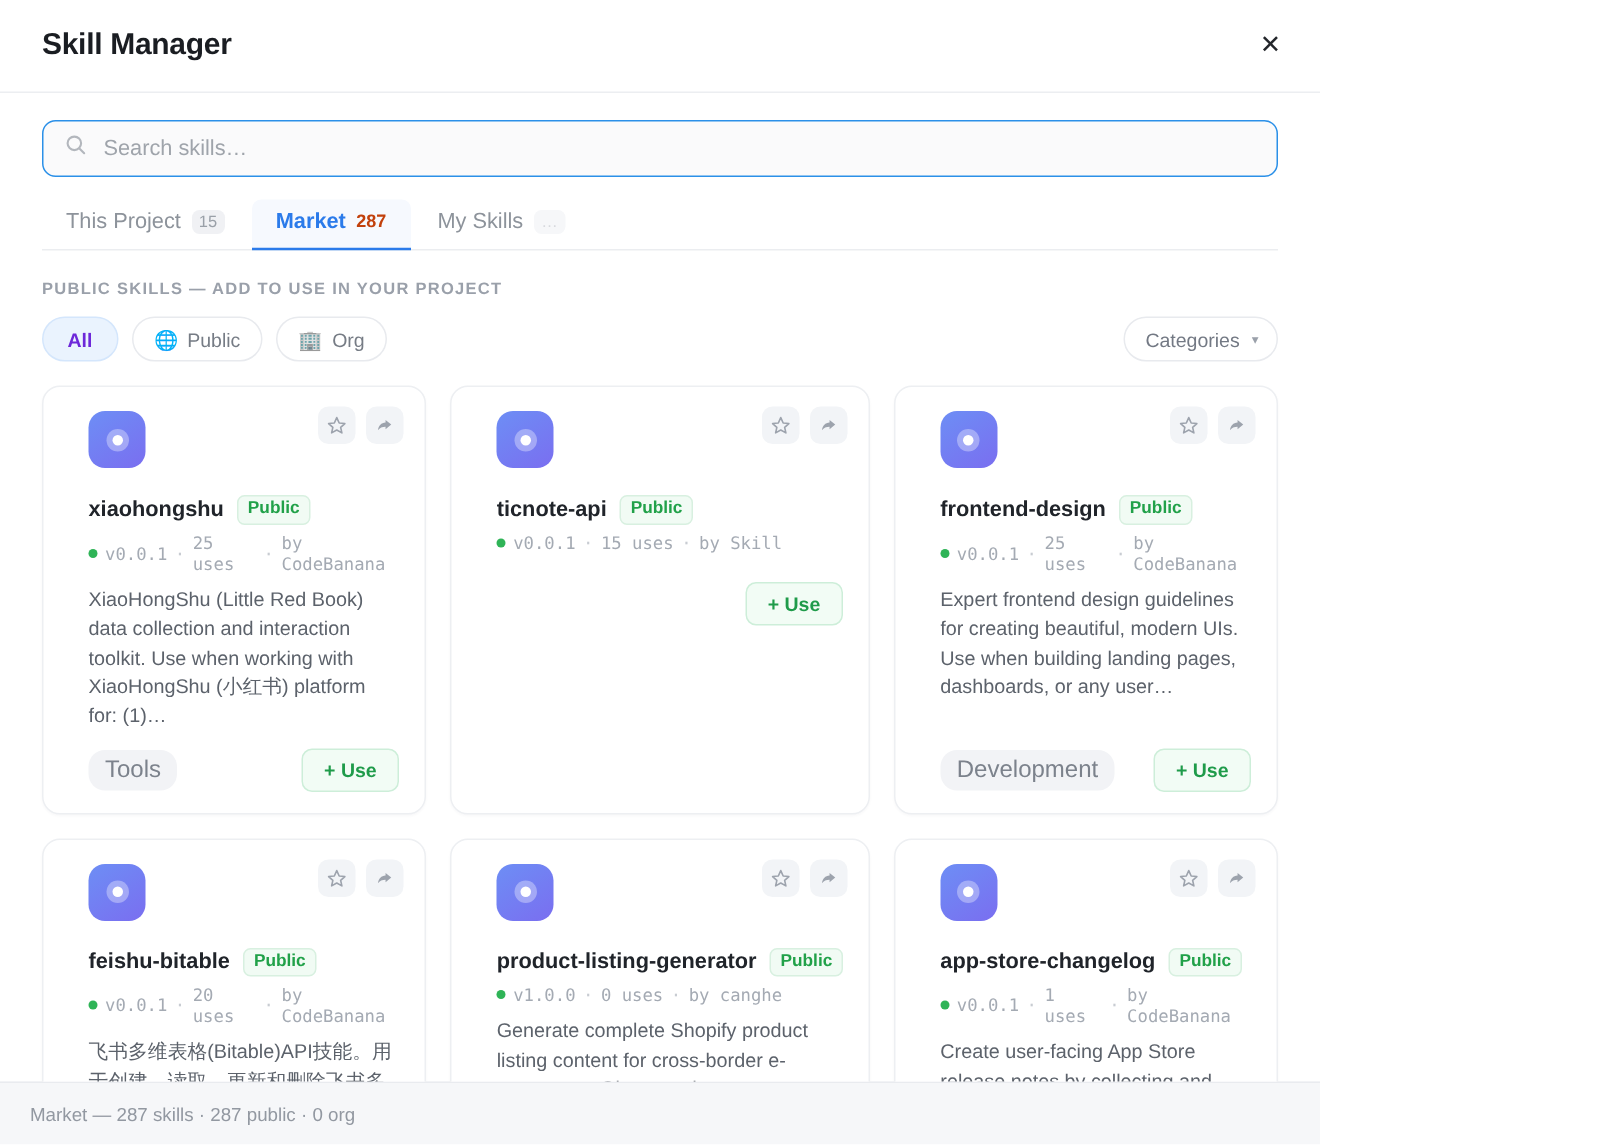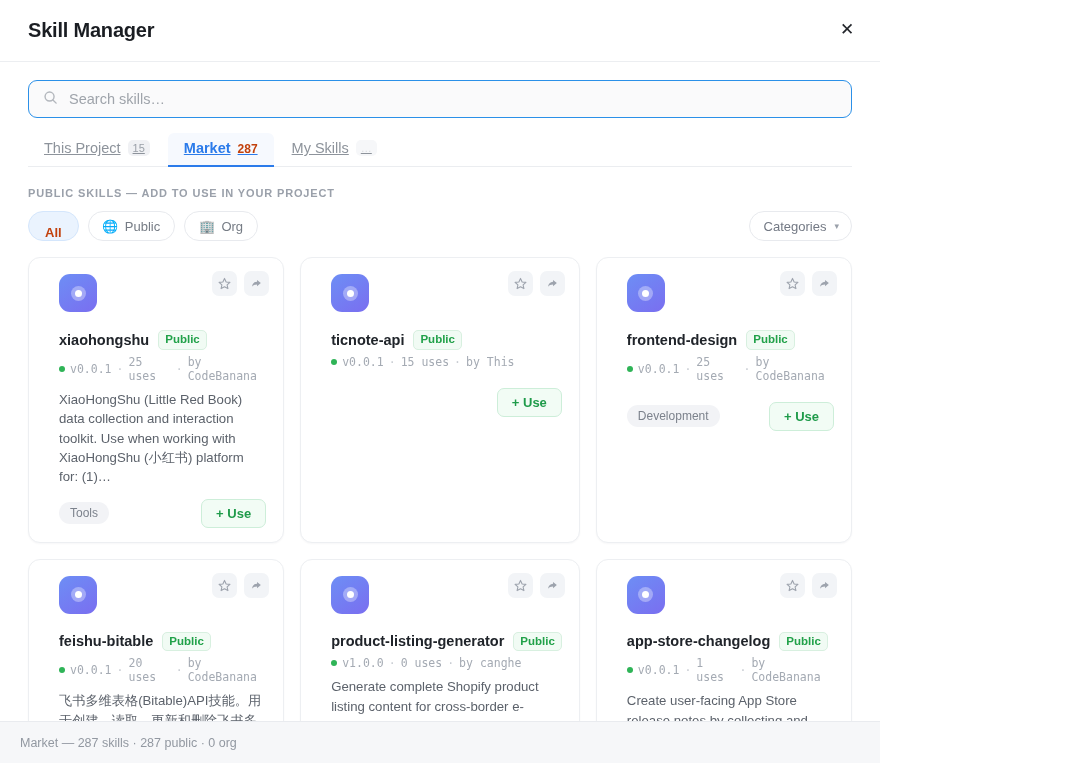--- a/index.html
+++ b/index.html
@@ -69,31 +69,30 @@
 
   
   .tabs {
     margin: 14px 28px 0 28px;
     display: flex;
     align-items: flex-end;
     border-bottom: 1px solid #ebedf0;
     gap: 2px;
   }
   .tab {
-    display: flex; align-items: flex-end; gap: 7px;
+    display: flex; align-items: flex-start; gap: 7px;
     padding: 7px 16px 9px 16px;
     font-size: 14.5px;
     color: #8d939b;
     cursor: pointer;
     border-bottom: 2.5px solid transparent;
     background: transparent;
     border-radius: 6px 6px 0 0;
     position: relative;
     top: 1px;
-    text-decoration: underline;
   }
   .tab.active {
     color: #2b7bea;
     font-weight: bold;
     border-bottom-color: #2b7bea;
     background: #f6f9fe;
   }
   .tab-badge {
     font-size: 11px;
     color: #9aa0a8;
@@ -132,24 +131,23 @@
     border: 1px solid #e8eaee;
     background: #fff;
     font-size: 13px;
     color: #767c85;
     cursor: pointer;
     white-space: nowrap;
   }
   .pill.active {
     background: #eaf3fe;
     border-color: #d4e6fc;
-    color: #c2410c;
-    font-weight: bold;
-    padding: 0 16px;
-    align-items: flex-end;
+    color: #6d28d9;
+    font-weight: bold;
+    padding: 11px 16px;
   }
   .pill-emoji { font-size: 13px; line-height: 1; }
   .spacer { flex: 1 1 auto; }
   .pill.categories { color: #737984; padding-right: 12px; gap: 8px; }
   .caret { font-size: 9px; color: #9aa0aa; }
 
   
   .grid-scroll {
     flex: 1 1 auto;
     overflow: hidden;
@@ -243,21 +241,21 @@
     color: #5c626b;
     overflow: hidden;
     flex: 1 1 auto;
   }
   .card-footer {
     display: flex; align-items: center;
     margin-top: 12px;
     min-height: 26px;
   }
   .cat-tag {
-    font-size: 12px;
+    font-size: 16px;
     color: #7c828c;
     background: #f2f3f6;
     border-radius: 11px;
     padding: 4px 11px;
     line-height: 1.2;
   }
   .use-btn {
     margin-left: auto;
     font-size: 13px;
     font-weight: bold;
@@ -398,21 +396,21 @@
     <div class="card-title-row">
       <span class="card-title">ticnote-api</span>
       <span class="vis-badge">Public</span>
     </div>
     <div class="meta-row">
       <span class="meta-dot"></span>
       <span>v0.0.1</span>
       <span class="meta-sep">·</span>
       <span>15 uses</span>
       <span class="meta-sep">·</span>
-      <span>by This</span>
+      <span>by Skill</span>
     </div>
     <div class="card-footer">
 
       <button class="use-btn">+ Use</button>
     </div>
         </div>
         <div class="card">
     <div class="card-actions">
       <button class="icon-btn">
         <svg width="13" height="13" viewBox="0 0 24 24" fill="none" stroke="currentColor" stroke-width="2" stroke-linejoin="round">
@@ -435,20 +433,21 @@
       <span class="vis-badge">Public</span>
     </div>
     <div class="meta-row">
       <span class="meta-dot"></span>
       <span>v0.0.1</span>
       <span class="meta-sep">·</span>
       <span>25 uses</span>
       <span class="meta-sep">·</span>
       <span>by CodeBanana</span>
     </div>
+    <div class="card-desc">Expert frontend design guidelines for creating beautiful, modern UIs. Use when building landing pages, dashboards, or any user…</div>
     <div class="card-footer">
       <span class="cat-tag">Development</span>
       <button class="use-btn">+ Use</button>
     </div>
         </div>
         <div class="card">
     <div class="card-actions">
       <button class="icon-btn">
         <svg width="13" height="13" viewBox="0 0 24 24" fill="none" stroke="currentColor" stroke-width="2" stroke-linejoin="round">
                 <polygon points="12,2.6 15,9.2 22,9.9 16.8,14.6 18.3,21.4 12,17.9 5.7,21.4 7.2,14.6 2,9.9 9,9.2"></polygon>

